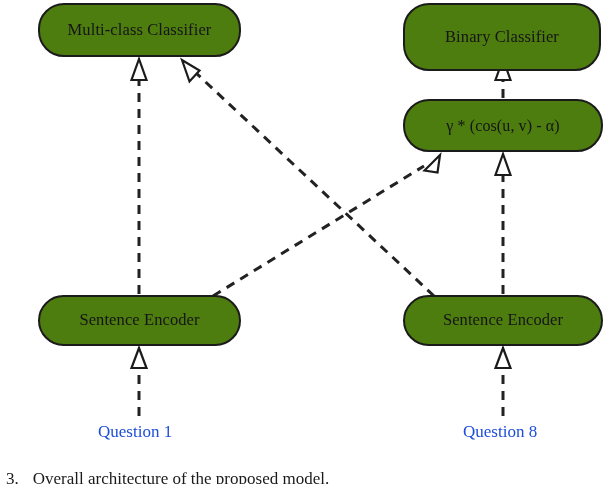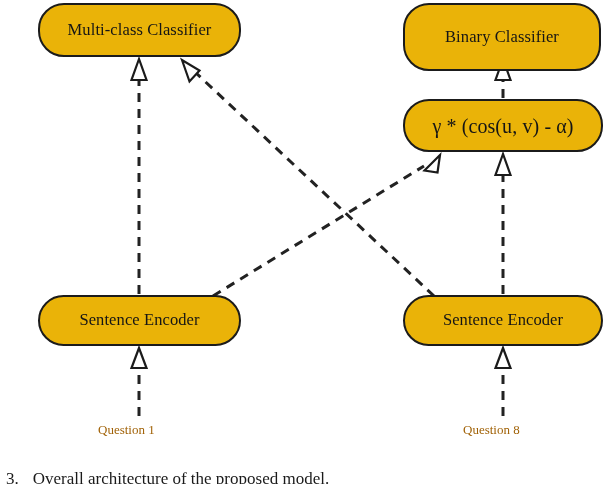--- a/index.html
+++ b/index.html
@@ -31,21 +31,21 @@
     width: 608px;
     height: 484px;
     display: block;
   }
 
   .node-box {
     position: absolute;
     box-sizing: border-box;
     border: 2.2px solid #1b1b1b;
     border-radius: 26px;
-    background: #eab308;
+    background: #4d7c0f;
     display: flex;
     align-items: center;
     justify-content: center;
     color: #151515;
     font-family: "Liberation Serif", "DejaVu Serif", serif;
     letter-spacing: 0.1px;
     white-space: nowrap;
     text-align: right;
   }
 
@@ -57,36 +57,36 @@
   #node-multiclass {
     left: 38px;  top: 3px;   width: 203px; height: 54px;
     font-size: 16.5px;
   }
   #node-binary {
     left: 403px; top: 3px;   width: 198px; height: 68px;
     font-size: 16.5px;
   }
   #node-formula {
     left: 403px; top: 99px;  width: 200px; height: 53px;
-    font-size: 20px;
+    font-size: 16px;
   }
   #node-encoder-left {
     left: 38px;  top: 295px; width: 203px; height: 51px;
     font-size: 16.5px;
   }
   #node-encoder-right {
     left: 403px; top: 295px; width: 200px; height: 51px;
     font-size: 16.5px;
   }
 
   .input-label {
     position: absolute;
-    color: #a16207;
+    color: #1d4ed8;
     font-family: "Liberation Serif", "DejaVu Serif", serif;
-    font-size: 13px;
+    font-size: 17px;
     white-space: nowrap;
     line-height: 1;
   }
   #label-question-1 { left: 98px;  top: 423px; }
   #label-question-2 { left: 463px; top: 423px; }
 
   #figure-caption {
     position: absolute;
     left: 6px;
     top: 468px;

